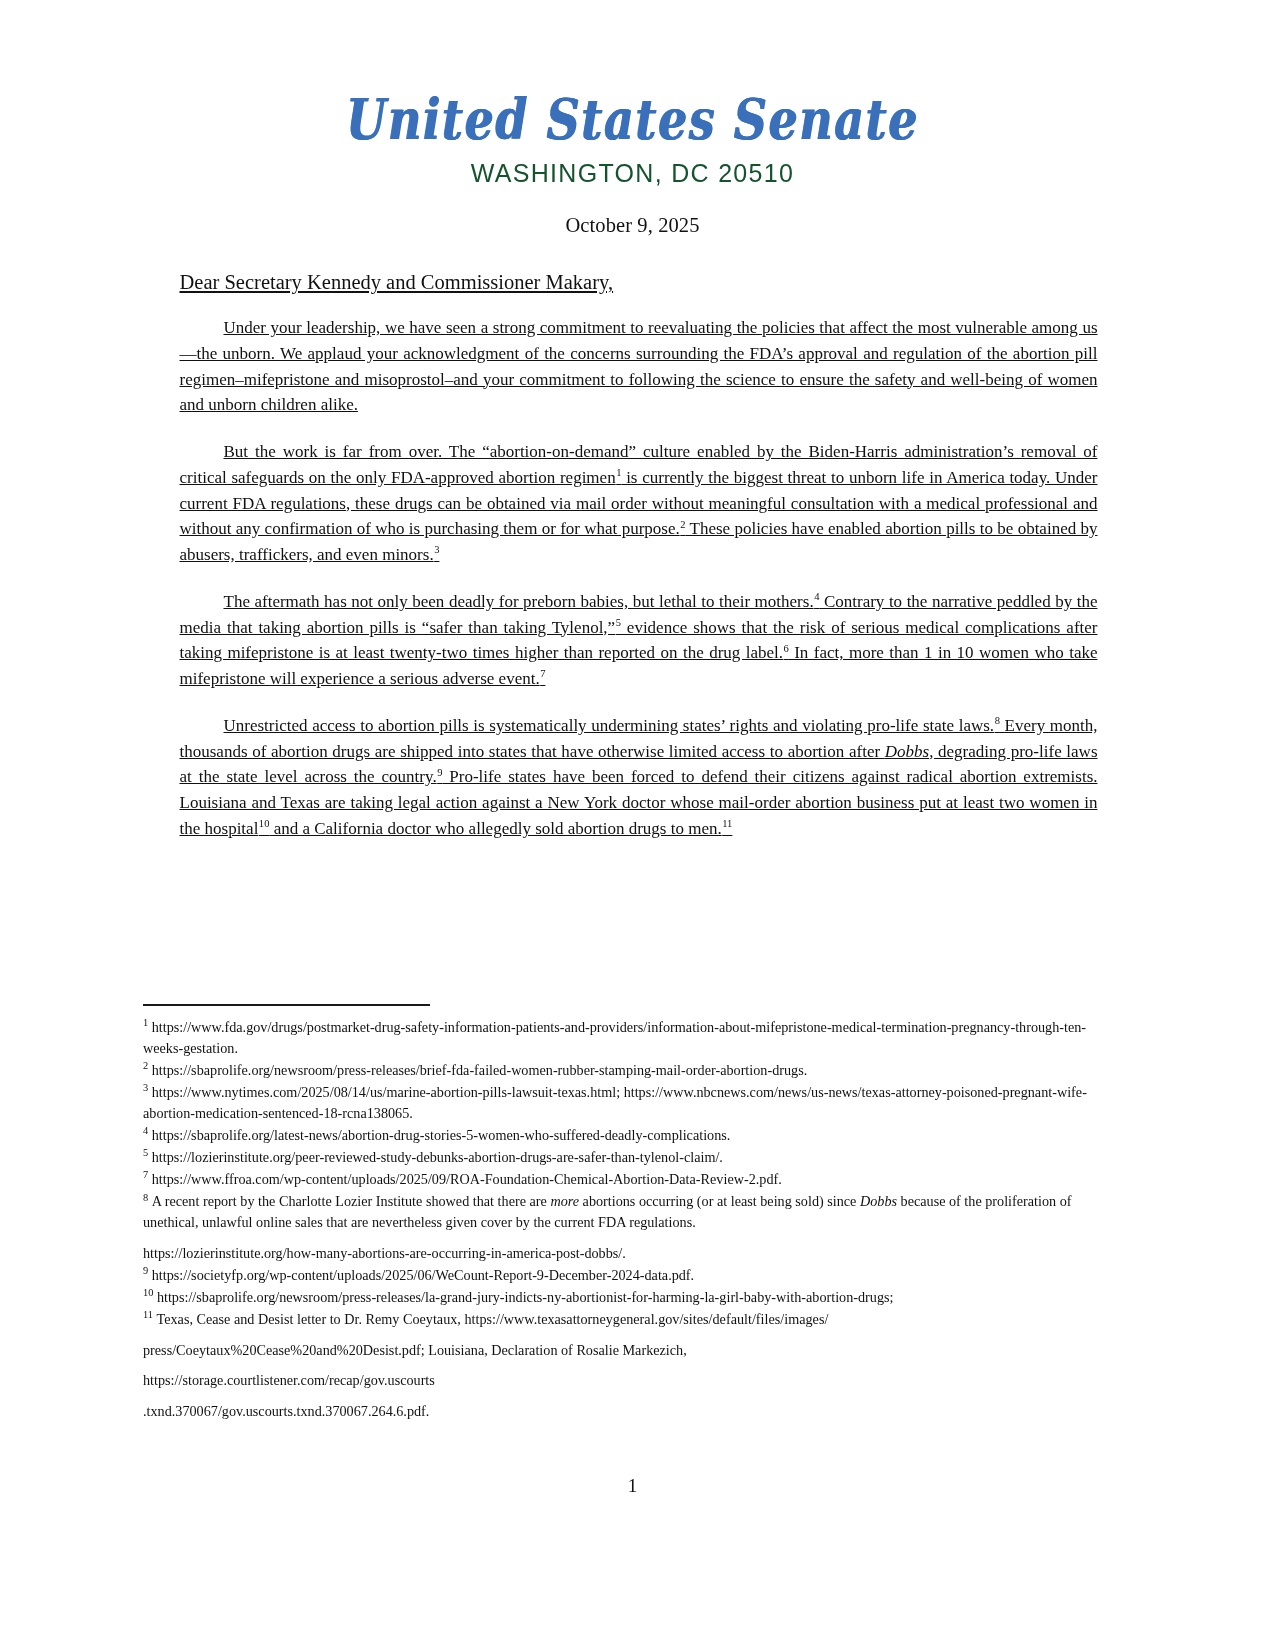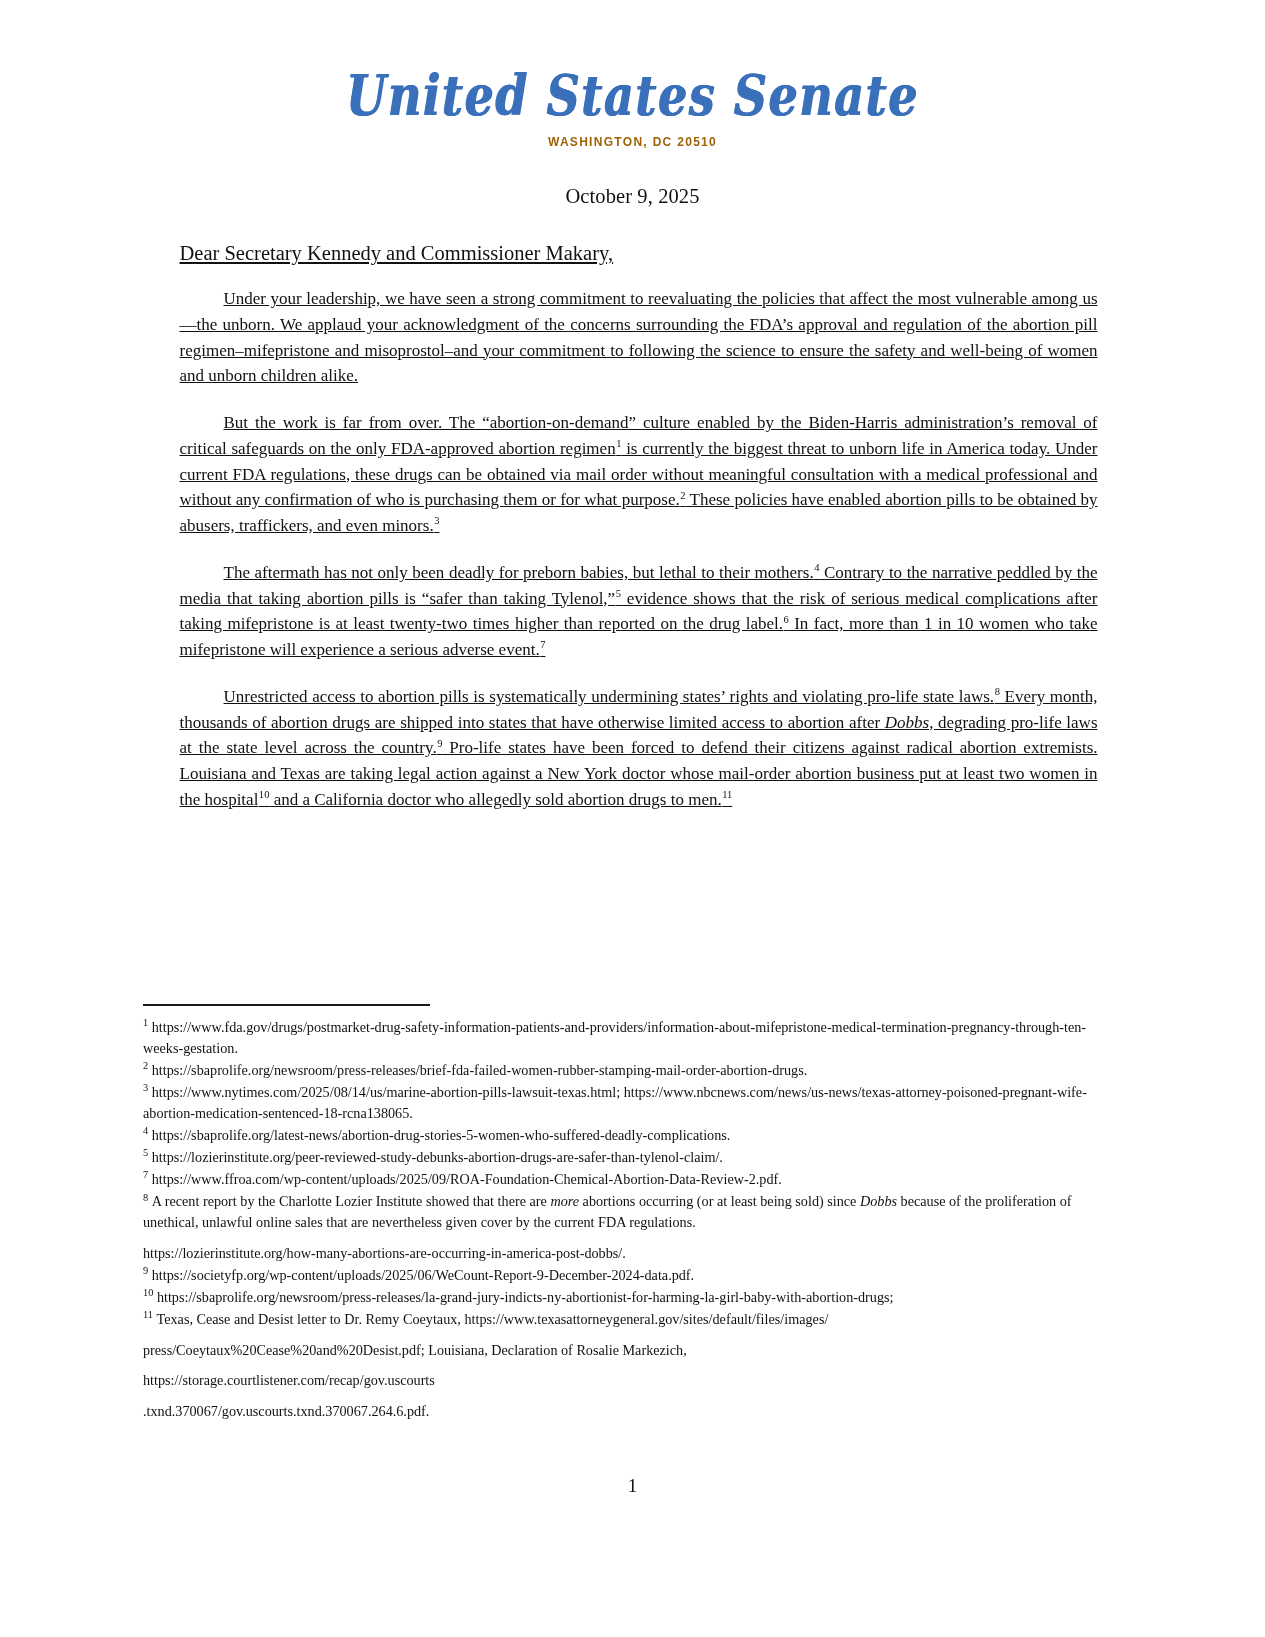--- a/index.html
+++ b/index.html
@@ -15,49 +15,49 @@
     margin: 0 auto;
     overflow: hidden;
     font-family: "Liberation Serif", "DejaVu Serif", serif;
     color: #111111;
     box-sizing: border-box;
   }
 
   
   .letterhead {
     text-align: center;
-    padding-top: 68px;
+    padding-top: 92px;
   }
   .senate-wordmark {
     font-family: "DejaVu Serif", "Liberation Serif", serif;
     font-weight: bold;
     font-style: italic;
     font-size: 47px;
     letter-spacing: 1.5px;
     color: #3a6fba;
     line-height: 1.0;
     transform: scaleY(1.18) scaleX(0.98);
     transform-origin: center top;
     display: block;
     text-shadow: 0.7px 0 0 #3a6fba, -0.4px 0 0 #5b8ed0;
   }
   .senate-city {
     margin-top: 20px;
     font-family: "Liberation Sans", "DejaVu Sans", sans-serif;
-    font-size: 12px;
-    font-weight: 700;
+    font-size: 25px;
+    font-weight: 400;
     letter-spacing: 1.3px;
-    color: #a16207;
+    color: #14532d;
   }
 
   
   .date-line {
     text-align: center;
     font-size: 20.5px;
-    margin-top: 36px;
+    margin-top: 26px;
     letter-spacing: 0.1px;
   }
 
   
   .body-block {
     margin: 0 auto;
     width: 930px;
     padding-left: 12px;
     box-sizing: border-box;
     text-decoration: underline;

